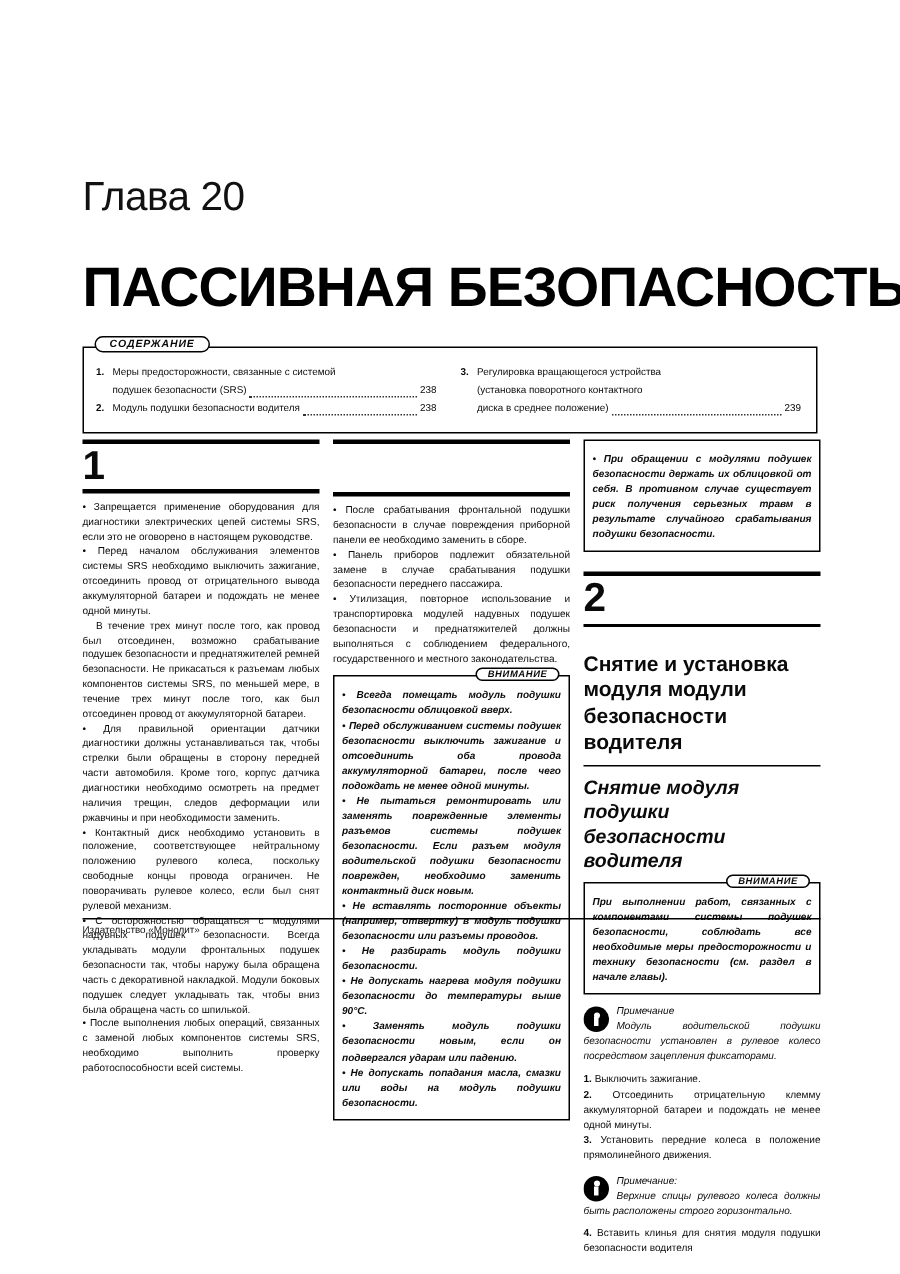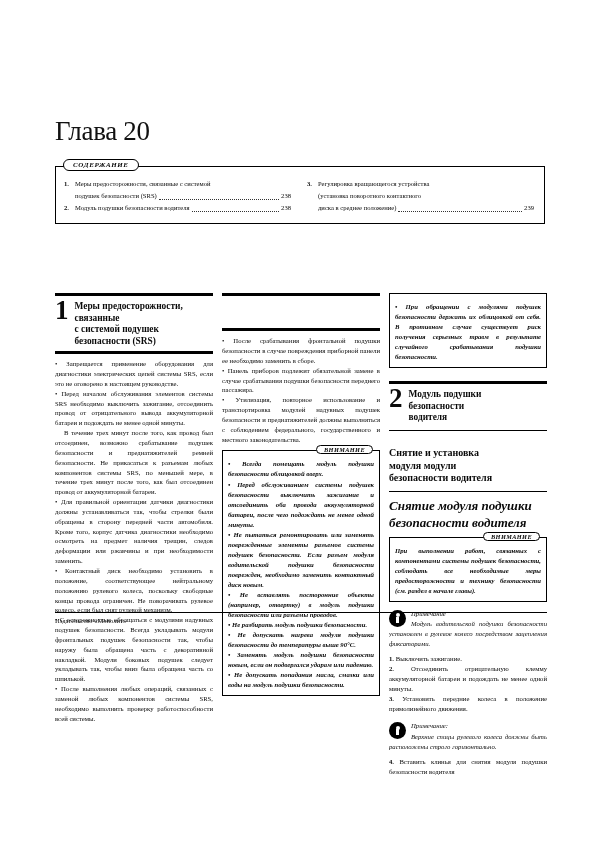--- a/index.html
+++ b/index.html
@@ -11,21 +11,20 @@
     width: 600px; height: 849px;
     font-family: "Liberation Sans", sans-serif;
     color: #0a0a0a;
     position: relative;
     overflow: hidden;
   }
   .page {
     width: 600px; height: 646px;
     padding: 0;
     position: relative;
-    font-family: Liberation Serif, serif;
   }
 
   
   .chapter-head {
     padding: 118px 55px 0 55px;
   }
   .chapter-label {
     font-size: 27px;
     font-weight: 400;
     letter-spacing: -0.3px;
@@ -137,21 +136,21 @@
     margin-top: -1px;
   }
   .sec-title {
     font-size: 9.4px;
     font-weight: bold;
     line-height: 1.23;
     padding-top: 1px;
   }
 
   .sub-head {
-    font-size: 10px;
+    font-size: 14px;
     font-weight: bold;
     line-height: 1.25;
     margin: 16px 0 4px 0;
   }
   .sub-head2 {
     font-size: 13px;
     font-weight: bold;
     font-style: italic;
     line-height: 1.25;
     margin: 0 0 6px 0;
@@ -271,20 +270,21 @@
   }
   .spacer-sm { height: 5px; }
 </style>
 </head>
 <body>
 
 <div class="page">
 
   <div class="chapter-head">
     <div class="chapter-label">Глава 20</div>
+    <div class="chapter-title">ПАССИВНАЯ БЕЗОПАСНОСТЬ</div>
   </div>
 
   <div class="toc-wrap">
     <div class="toc-tab">СОДЕРЖАНИЕ</div>
     <div class="toc-box">
       <div class="toc-cols">
         <div class="toc-col">
 
           <div class="toc-item">
             <span class="toc-num">1.</span>
@@ -327,24 +327,20 @@
     </div>
   </div>
 
   <div class="columns">
 
     <div class="col">
 
       <div class="rule-thick"></div>
       <div class="sec-head">
         <div class="sec-num">1</div>
-        <div class="sec-title">
-          <div>Меры предосторожности, связанные</div>
-          <div>с системой подушек безопасности (SRS)</div>
-        </div>
       </div>
       <div class="rule-thick-b"></div>
       <div class="spacer-sm"></div>
 
       <p class="body bullet">• Запрещается применение оборудования для диагностики электрических цепей системы SRS, если это не оговорено в настоящем руководстве.</p>
       <p class="body bullet">• Перед началом обслуживания элементов системы SRS необходимо выключить зажигание, отсоединить провод от отрицательного вывода аккумуляторной батареи и подождать не менее одной минуты.</p>
       <p class="body">В течение трех минут после того, как провод был отсоединен, возможно срабатывание подушек безопасности и преднатяжителей ремней безопасности. Не прикасаться к разъемам любых компонентов системы SRS, по меньшей мере, в течение трех минут после того, как был отсоединен провод от аккумуляторной батареи.</p>
       <p class="body bullet">• Для правильной ориентации датчики диагностики должны устанавливаться так, чтобы стрелки были обращены в сторону передней части автомобиля. Кроме того, корпус датчика диагностики необходимо осмотреть на предмет наличия трещин, следов деформации или ржавчины и при необходимости заменить.</p>
       <p class="body bullet">• Контактный диск необходимо установить в положение, соответствующее нейтральному положению рулевого колеса, поскольку свободные концы провода ограничен. Не поворачивать рулевое колесо, если был снят рулевой механизм.</p>
       <p class="body bullet">• С осторожностью обращаться с модулями надувных подушек безопасности. Всегда укладывать модули фронтальных подушек безопасности так, чтобы наружу была обращена часть с декоративной накладкой. Модули боковых подушек следует укладывать так, чтобы вниз была обращена часть со шпилькой.</p>
@@ -385,25 +381,20 @@
     <div class="col">
 
       <div class="warn" style="margin-top:0;border-width:1.2px;">
         <p>• При обращении с модулями подушек безопасности держать их облицовкой от себя. В противном случае существует риск получения серьезных травм в результате случайного срабатывания подушки безопасности.</p>
       </div>
 
       <div style="height:7px"></div>
       <div class="rule-thick"></div>
       <div class="sec-head">
         <div class="sec-num">2</div>
-        <div class="sec-title">
-          <div>Модуль подушки</div>
-          <div>безопасности</div>
-          <div>водителя</div>
-        </div>
       </div>
       <div class="rule-thin"></div>
 
       <div class="sub-head">
         <div>Снятие и установка</div>
         <div>модуля модули</div>
         <div>безопасности водителя</div>
       </div>
       <div class="rule-thin"></div>
 

